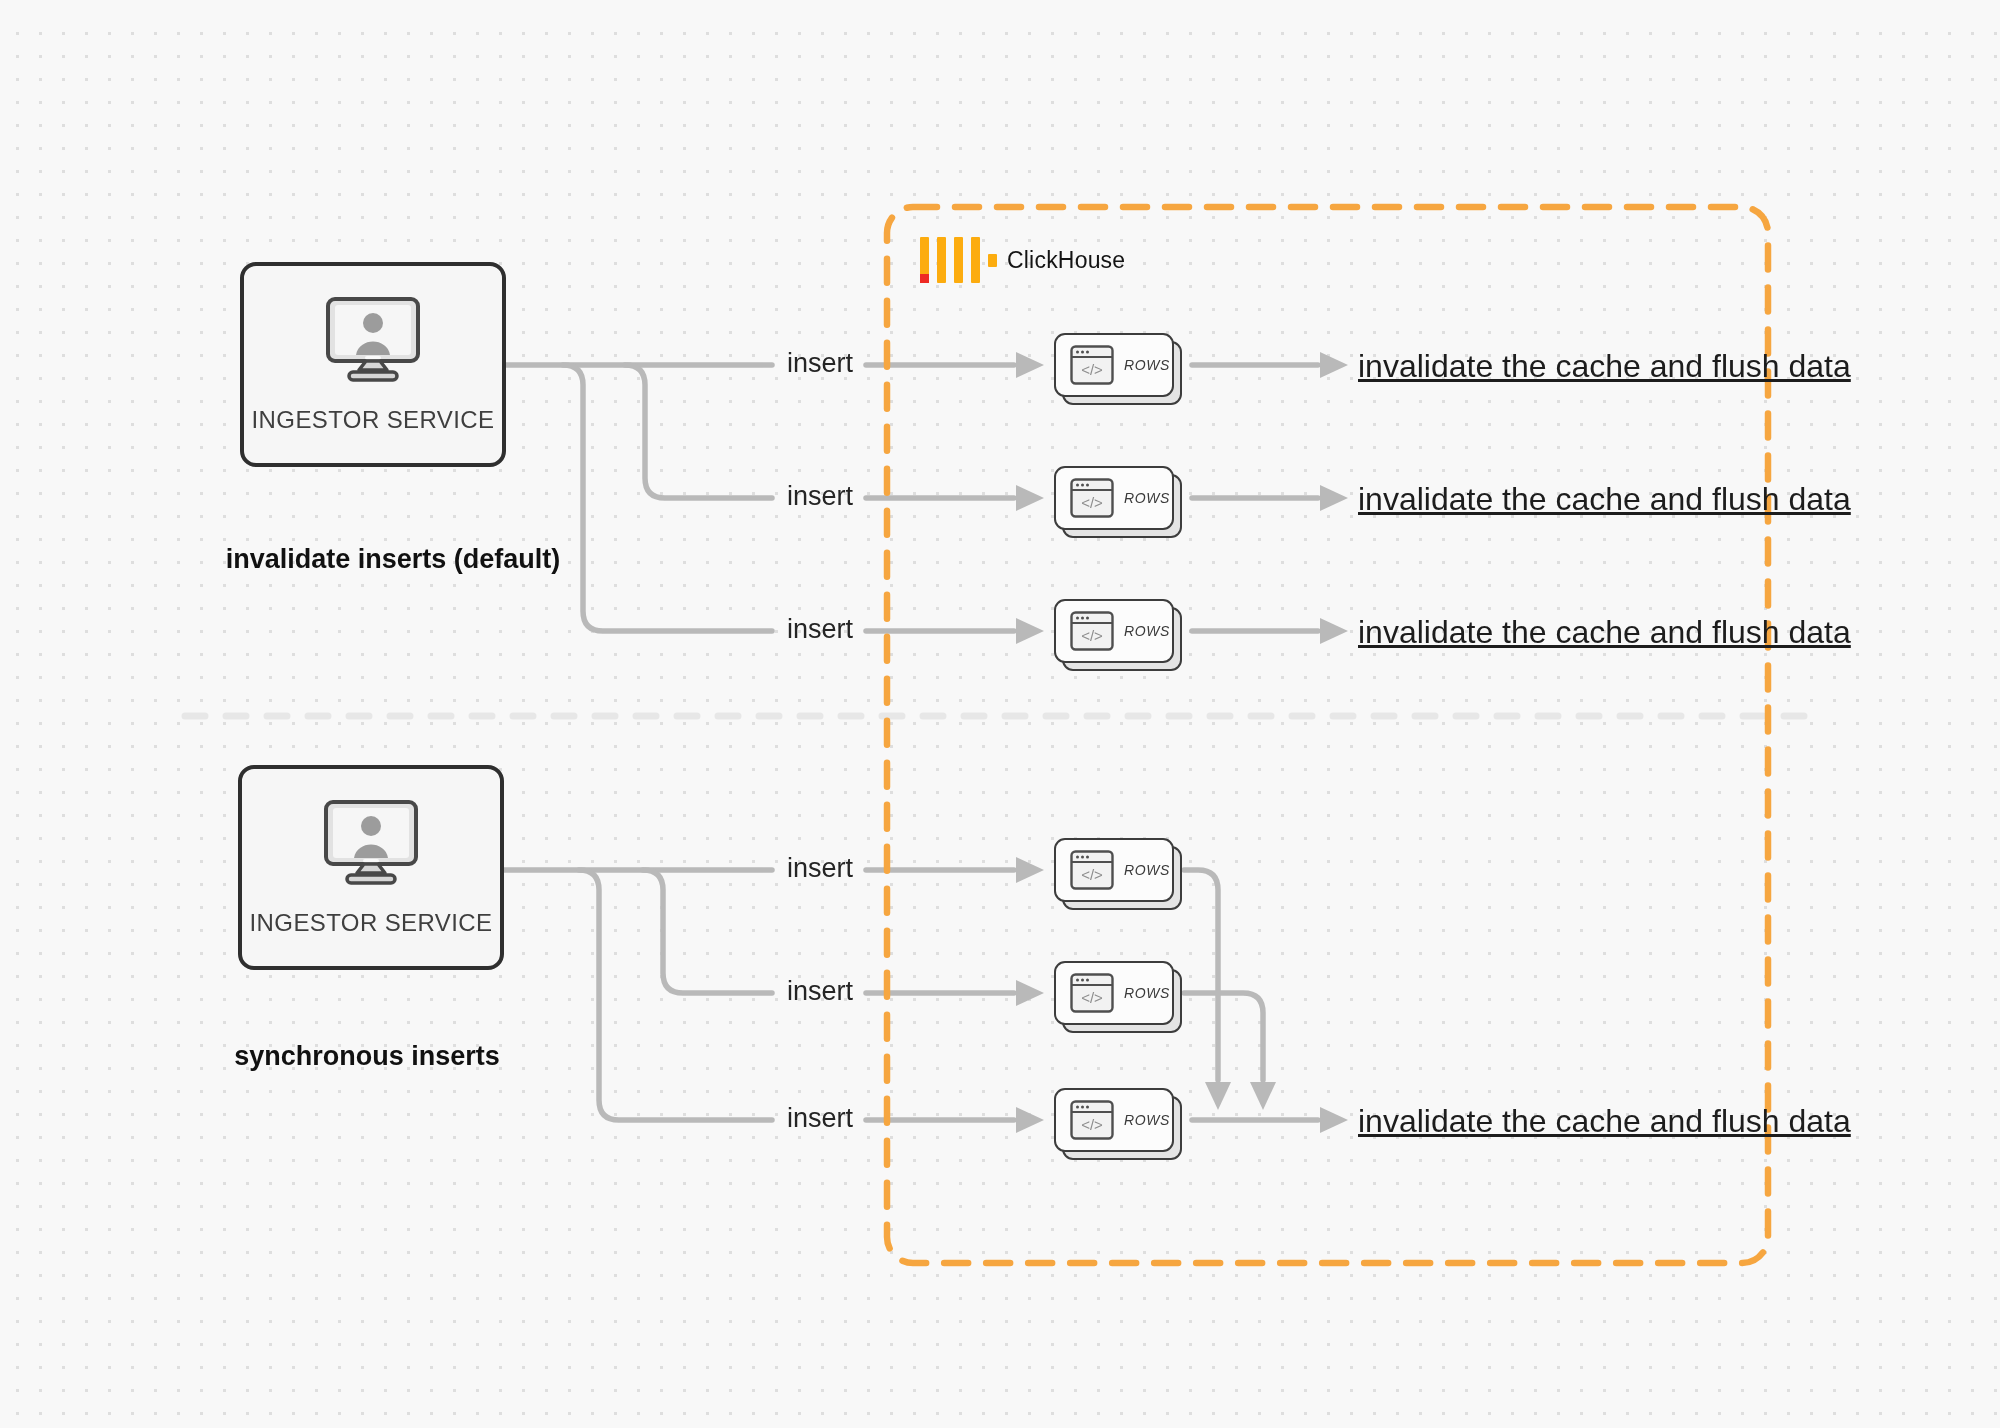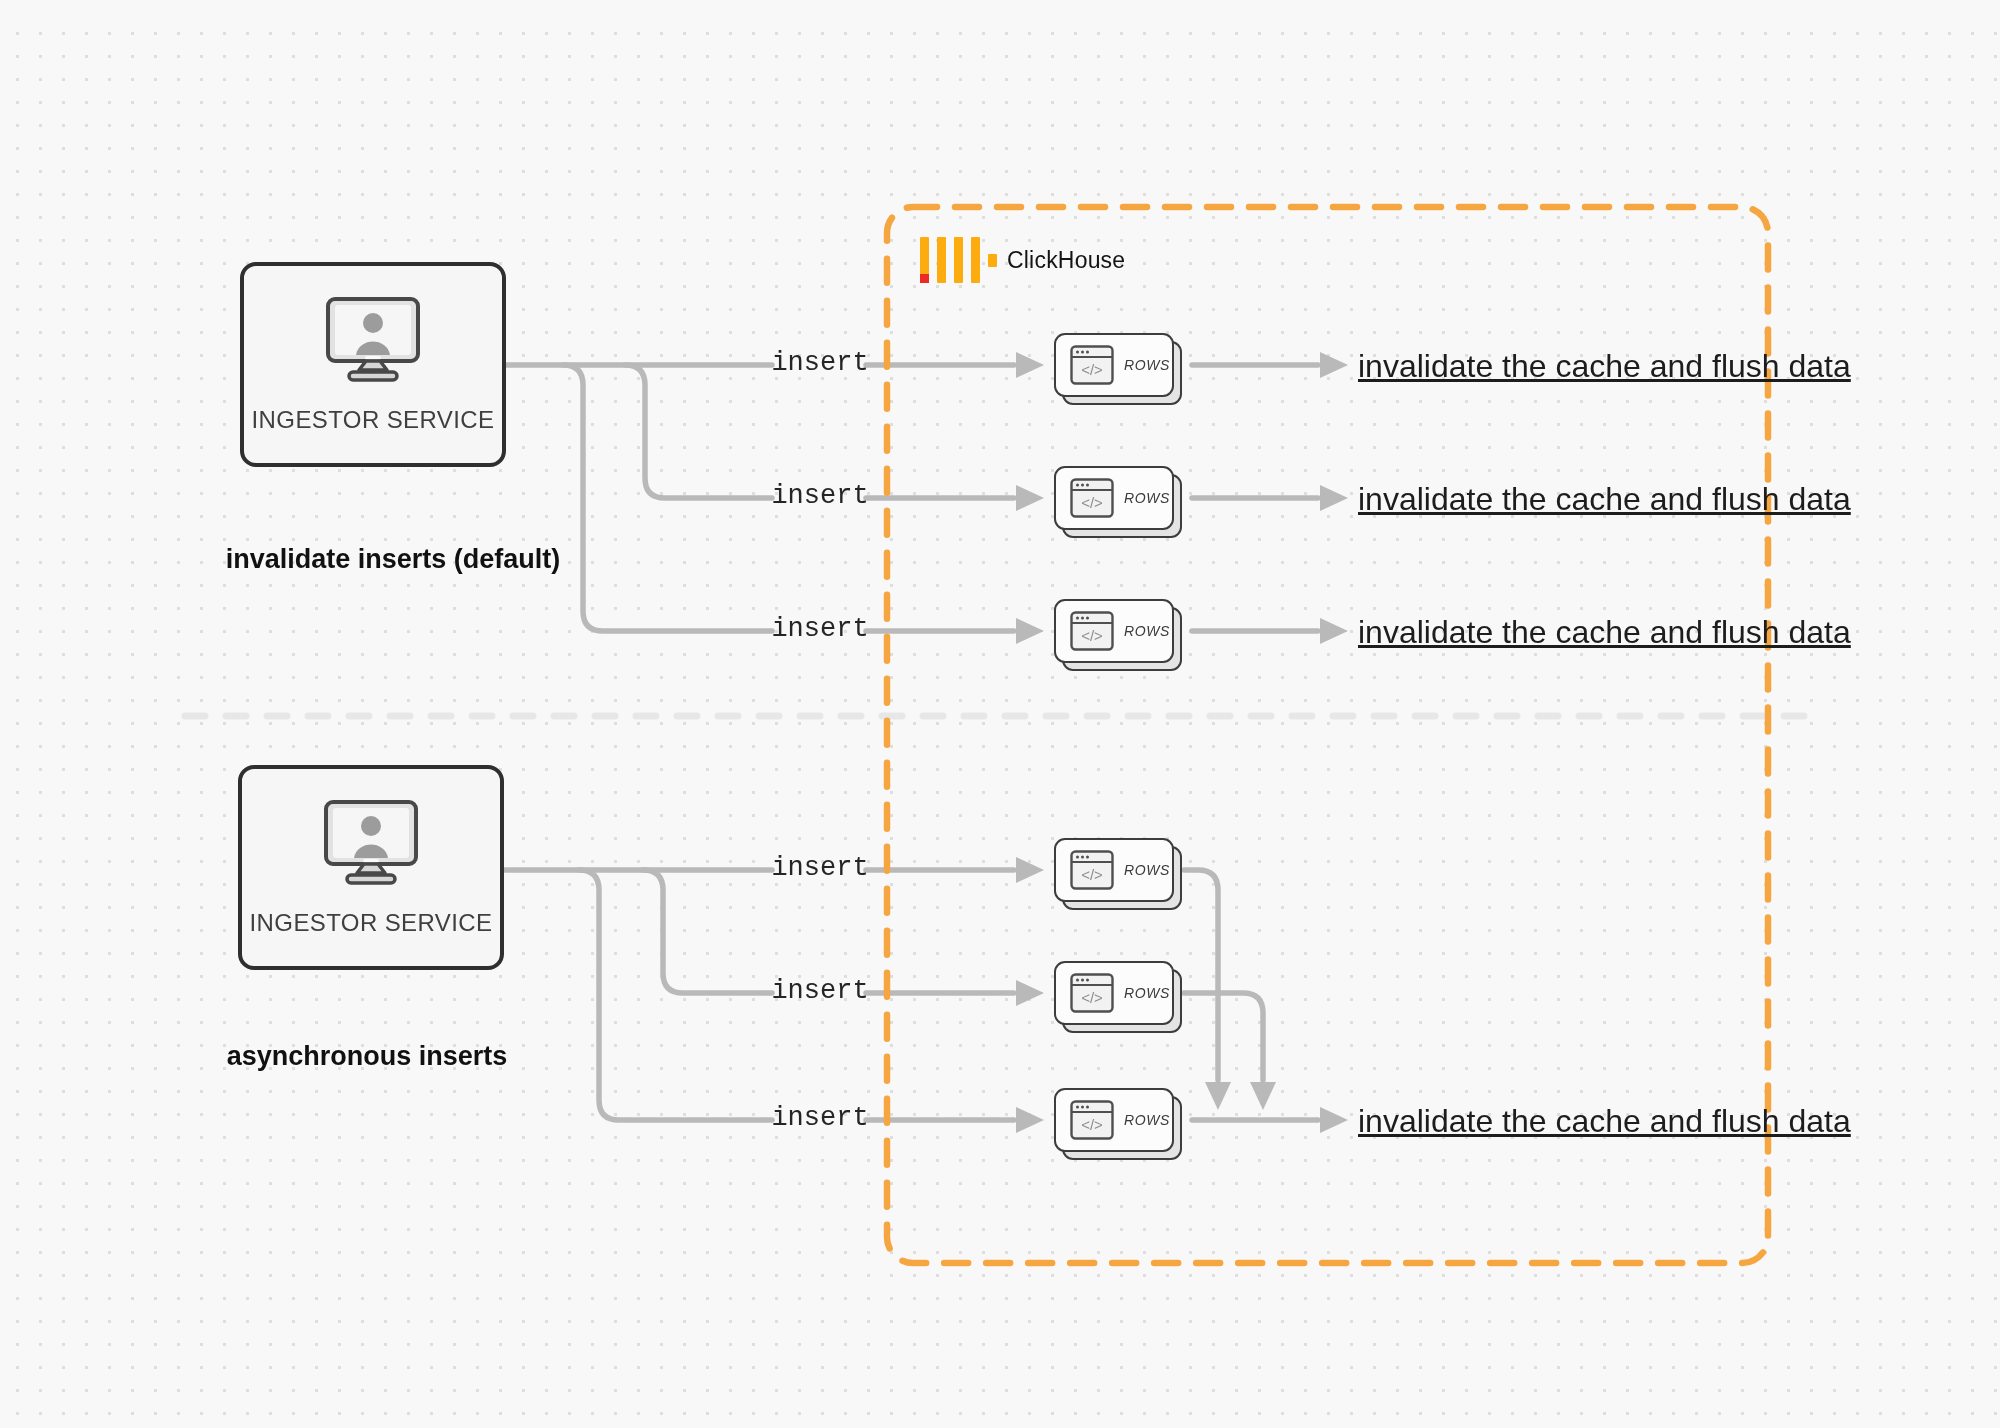--- a/index.html
+++ b/index.html
@@ -39,21 +39,20 @@
     font-size: 27px; font-weight: bold; color: #111;
     text-align: center;
   }
 
   
   .flow-label {
     position: absolute;
     font-size: 27px; color: #252525;
     text-align: center;
     white-space: nowrap;
-    font-family: Liberation Mono, monospace;
   }
   .result-label {
     position: absolute;
     font-size: 32px; color: #1d1d1d;
     white-space: nowrap;
     text-decoration: underline;
   }
 
   
   .rows-card { position: absolute; width: 128px; height: 72px; }
@@ -236,21 +235,21 @@
         <rect x="3" y="3" width="90" height="62" rx="7" fill="#e2e2e2" stroke="#484848" stroke-width="4"></rect>
         <rect x="10" y="9" width="76" height="50" rx="3" fill="#f6f6f6"></rect>
         <circle cx="48" cy="27" r="10" fill="#9c9c9c"></circle>
         <path d="M31 59 C34 41, 62 41, 65 59 Z" fill="#9c9c9c"></path>
         <rect x="40" y="60" width="16" height="3.5" rx="1.75" fill="#fafafa"></rect>
         <path d="M41 65 h14 l7 9 h-28 z" fill="#d6d6d6" stroke="#484848" stroke-width="3.5" stroke-linejoin="round"></path>
         <rect x="24" y="76" width="48" height="8" rx="4" fill="#d6d6d6" stroke="#484848" stroke-width="3.5"></rect>
       </svg>
       <div class="ingestor-title">INGESTOR SERVICE</div>
     </div>
-    <div class="caption" style="left:180px; top:1021px; width:374px;">asynchronous inserts</div>
+    <div class="caption" style="left:180px; top:1021px; width:374px;">synchronous inserts</div>
 
     <div class="flow-label" style="left:770px; top:833px; width:100px;">insert</div>
     <div class="flow-label" style="left:770px; top:956px; width:100px;">insert</div>
     <div class="flow-label" style="left:770px; top:1083px; width:100px;">insert</div>
 
     <div class="rows-card" style="left:1054px; top:818px;">
       <div class="back"></div>
       <div class="front">
         <svg class="code-win" width="44" height="40" viewBox="0 0 44 40">
           <rect x="1.5" y="1.5" width="41" height="37" rx="4" fill="#f2f2f2" stroke="#4f4f4f" stroke-width="2.4"></rect>

